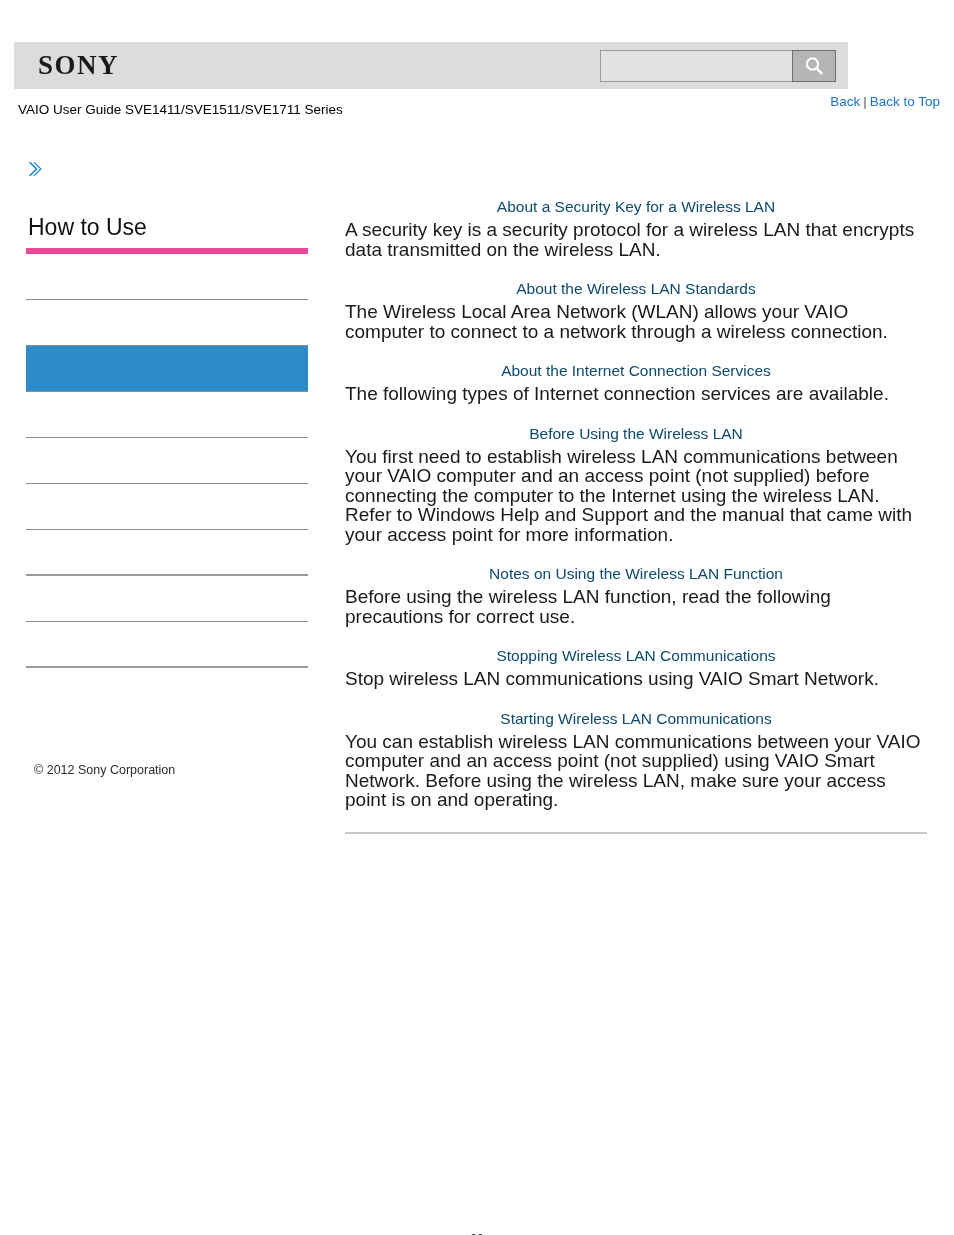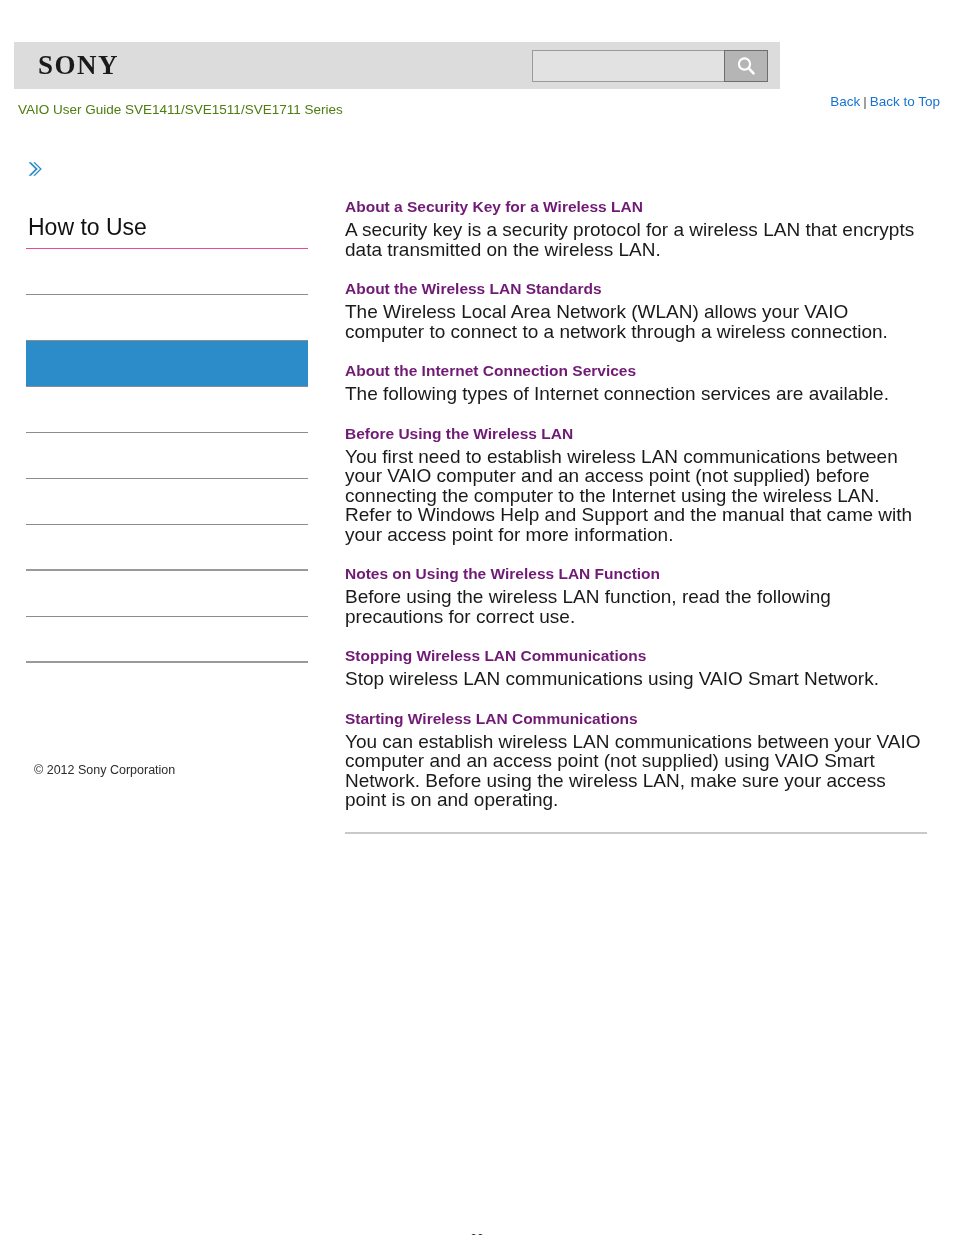--- a/index.html
+++ b/index.html
@@ -20,21 +20,21 @@
     margin: 0 auto;
     background: #ffffff;
     overflow: hidden;
   }
 
   
   .header-bar {
     position: absolute;
     left: 14px;
     top: 42px;
-    width: 766px;
+    width: 834px;
     height: 47px;
     background: #dcdcdc;
     box-sizing: border-box;
   }
   .sony-logo {
     position: absolute;
     left: 24px;
     top: 8px;
     font-family: "Liberation Serif", serif;
     font-weight: bold;
@@ -80,21 +80,21 @@
     cursor: pointer;
   }
   .search-button svg { display: block; }
 
   
   .guide-title {
     position: absolute;
     left: 18px;
     top: 101px;
     font-size: 13.5px;
-    color: #4d7c0f;
+    color: #000000;
     line-height: 18px;
     white-space: nowrap;
   }
   .nav-links {
     position: absolute;
     right: 14px;
     top: 93px;
     font-size: 13.5px;
     line-height: 18px;
     white-space: nowrap;
@@ -122,21 +122,21 @@
     height: 18px;
     margin-bottom: 36px;
   }
   .sidebar-title {
     font-size: 23px;
     font-weight: normal;
     color: #111;
     margin: 0;
     padding: 0 0 7px 2px;
     line-height: 27px;
-    border-bottom: 1px solid #ec4899;
+    border-bottom: 6px solid #ec4899;
   }
   .nav-list {
     list-style: none;
     margin: 0;
     padding: 0;
   }
   .nav-item {
     height: 46px;
     border-bottom: 1px solid #8c8c8c;
     display: flex;
@@ -161,25 +161,26 @@
   .content {
     position: absolute;
     left: 345px;
     top: 196px;
     width: 582px;
   }
   .entry { margin-bottom: 19px; }
   .entry:last-of-type { margin-bottom: 0; }
   .entry-title {
     font-size: 15.5px;
-    color: #701a75;
+    color: #0c4a6e;
     line-height: 21px;
     margin: 0 0 3px 0;
-    font-weight: bold;
+    font-weight: normal;
     cursor: pointer;
+    text-align: center;
   }
   .entry-desc {
     font-size: 19px;
     color: #1a1a1a;
     line-height: 19.5px;
     margin: 0;
   }
   .content-rule {
     margin-top: 22px;
     border: none;

